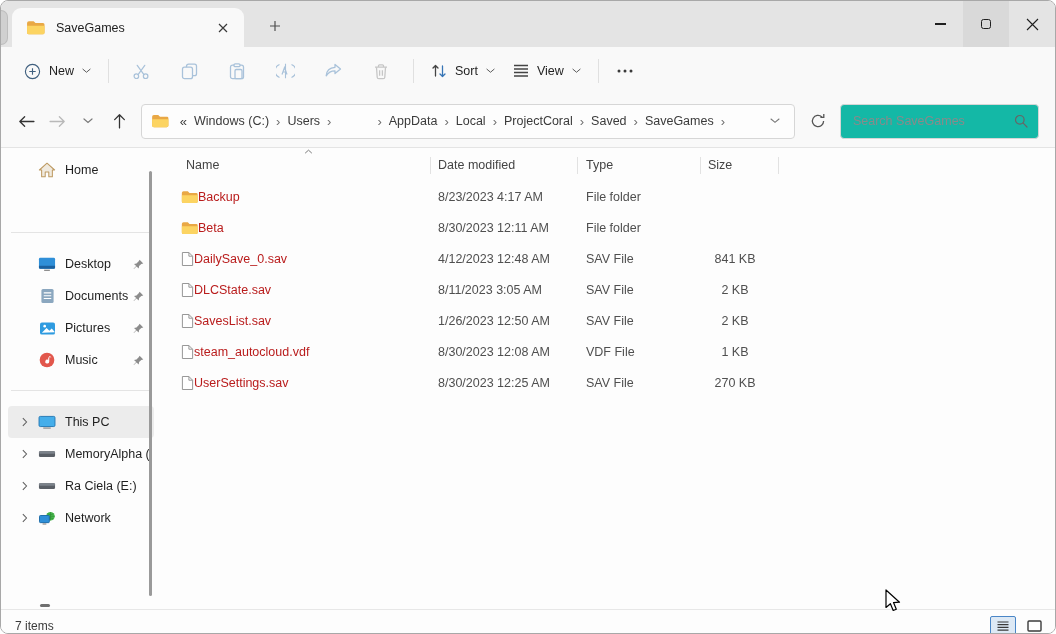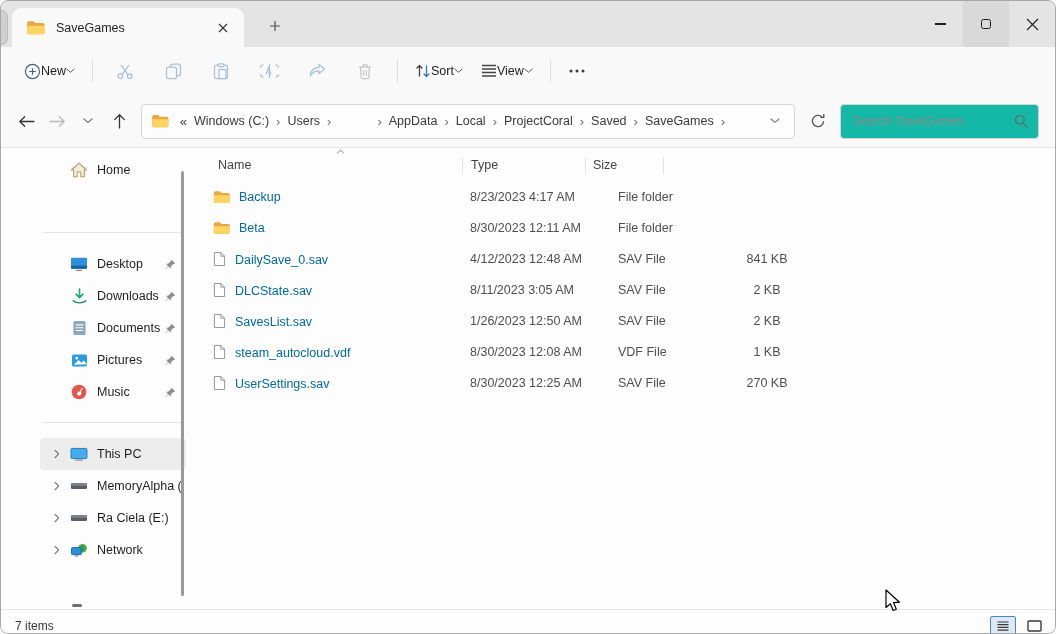--- a/index.html
+++ b/index.html
@@ -21,21 +21,21 @@
   .newtab { position:absolute; left:260px; top:12px; width:28px; height:26px;
     display:flex; align-items:center; justify-content:center; border-radius:4px; }
   .win-controls { position:absolute; right:0; top:0; height:46px; display:flex; }
   .win-btn { width:46px; height:46px; display:flex; align-items:center; justify-content:center; }
   .win-btn.hovered { background:#d9d9d9; }
   .min-glyph { width:11px; height:1.4px; background:#1f1f1f; }
   .max-glyph { width:10px; height:10px; border:1.3px solid #1f1f1f; border-radius:2.5px; }
 
   
   .toolbar { height:48px; background:#f9f9f9; display:flex; align-items:center; padding-left:14px; }
-  .tb-btn { display:flex; align-items:center; gap:0; padding:7px 9px; border-radius:4px; }
+  .tb-btn { display:flex; align-items:center; gap:8px; padding:7px 9px; border-radius:4px; }
   .tb-label { font-size:12.5px; color:#1f1f1f; }
   .tb-icon-btn { width:48px; height:34px; display:flex; align-items:center; justify-content:center; }
   .tb-divider { width:1px; height:24px; background:#e0e0e0; margin:0 8px; }
   .chev { display:inline-flex; }
 
   
   .addressrow { height:53px; background:#f9f9f9; border-bottom:1px solid #e4e4e4;
     display:flex; align-items:center; padding:0 16px 0 10px; }
   .nav-btn { width:31px; height:31px; display:flex; align-items:center; justify-content:center; border-radius:4px; }
   .address-box { width:655px; height:35px; margin-left:6px; background:#fdfdfd;
@@ -47,21 +47,21 @@
   .crumb-empty { width:42px; }
   .addr-chevron { margin-left:auto; padding:0 6px; }
   .refresh-btn { width:30px; height:30px; margin:0 7px 0 8px; display:flex; align-items:center; justify-content:center; }
   .search-box { flex:1; height:35px; background:#14b8a6; border:1px solid #d6d6d6;
     border-radius:4px; display:flex; align-items:center; padding:0 10px 0 12px; }
   .search-box input { border:none; outline:none; background:transparent; flex:1;
     font-size:12.5px; color:#333; font-family:"Liberation Sans", sans-serif; }
   .search-box input::placeholder { color:#8a8a8a; }
 
   
-  .main { position:absolute; top:148px; bottom:24px; left:0; right:0; display:flex;padding-left:32px; }
+  .main { position:absolute; top:148px; bottom:24px; left:0; right:0; display:flex; }
 
   .sidebar { width:160px; position:relative; padding-top:5px; flex:none; }
   .side-item { height:32px; margin:0 7px; padding-left:6px; display:flex; align-items:center;
     border-radius:4px; }
   .side-item.selected { background:#ececec; }
   .expander { width:22px; display:flex; align-items:center; justify-content:center; flex:none; }
   .side-icon { width:22px; display:flex; align-items:center; justify-content:center; flex:none; }
   .side-label { font-size:12.5px; color:#1f1f1f; margin-left:7px; white-space:nowrap;
     overflow:hidden; flex:1; }
   .pin { margin-left:auto; margin-right:10px; display:flex; flex:none; }
@@ -77,21 +77,21 @@
   .hcell { font-size:12.5px; color:#444; position:relative; height:100%; display:flex; align-items:center; }
   .hcell::after { content:''; position:absolute; right:0; top:8px; height:17px; width:1px; background:#e2e2e2; }
   .col-name { width:250px; padding-left:5px; }
   .col-date { width:147px; padding-left:7px; }
   .col-type { width:123px; padding-left:8px; }
   .col-size { width:78px; padding-left:7px; }
   .hcell.col-size { justify-content:flex-start; }
   .sort-caret { position:absolute; left:143px; top:0px; }
   .file-row { height:31px; display:flex; align-items:center; padding-left:20px; border-radius:4px; }
   .fcell { font-size:12.5px; color:#4f4f4f; white-space:nowrap; overflow:hidden; }
-  .fcell.name { color:#0369a1; display:flex; align-items:flex-end; gap:9px; width:250px; }
+  .fcell.name { color:#b91c1c; display:flex; align-items:center; width:250px; }
   .fcell.date { width:147px; padding-left:7px; }
   .fcell.type { width:123px; padding-left:8px; }
   .fcell.size { width:78px; text-align:center; padding-right:10px; }
 
   
   .statusbar { position:absolute; left:0; right:0; bottom:0; height:24px; background:#fdfdfd;
     border-top:1px solid #e7e7e7; display:flex; align-items:center; padding:8px 8px 0 14px; }
   .items-count { font-size:12px; color:#3a3a3a; }
   .view-toggles { margin-left:auto; display:flex; align-items:center; gap:5px; }
   .toggle { width:26px; height:19px; display:flex; align-items:center; justify-content:center;
@@ -321,35 +321,20 @@
         <span class="side-label">Desktop</span>
         <span class="pin">
           <svg width="11" height="11" viewBox="0 0 11 11">
               <path d="M6.6 .7 L10.3 4.4 8.3 4.9 6.1 7.1 5.7 9.6 3.5 7.4 .9 10 .6 9.7 3.2 7.1 1 4.9 3.5 4.5 5.7 2.3z" fill="#8c8c8c"></path>
             </svg>
         </span>
       </div>
       <div class="side-item">
         <span class="expander"></span>
         <span class="side-icon">
-          <svg width="17" height="16" viewBox="0 0 18 17" fill="none">
-            <path d="M9 1.2 v8.6 M5.4 6.6 L9 10.2 12.6 6.6" stroke="#1faa7a" stroke-width="1.8" stroke-linecap="round" stroke-linejoin="round"></path>
-            <path d="M2.3 13.5 c2 1.6 4.1 2.3 6.7 2.3 s4.7-.7 6.7-2.3" stroke="#17865f" stroke-width="1.5" stroke-linecap="round"></path>
-          </svg>
-        </span>
-        <span class="side-label">Downloads</span>
-        <span class="pin">
-          <svg width="11" height="11" viewBox="0 0 11 11">
-              <path d="M6.6 .7 L10.3 4.4 8.3 4.9 6.1 7.1 5.7 9.6 3.5 7.4 .9 10 .6 9.7 3.2 7.1 1 4.9 3.5 4.5 5.7 2.3z" fill="#8c8c8c"></path>
-            </svg>
-        </span>
-      </div>
-      <div class="side-item">
-        <span class="expander"></span>
-        <span class="side-icon">
           <svg width="15" height="16" viewBox="0 0 16 17">
             <rect x="1.5" y="1" width="13" height="15" rx="1.6" fill="#8ba7bf"></rect>
             <path d="M4 5.2 h8 M4 8.2 h8 M4 11.2 h8" stroke="#fff" stroke-width="1.2"></path>
           </svg>
         </span>
         <span class="side-label">Documents</span>
         <span class="pin">
           <svg width="11" height="11" viewBox="0 0 11 11">
               <path d="M6.6 .7 L10.3 4.4 8.3 4.9 6.1 7.1 5.7 9.6 3.5 7.4 .9 10 .6 9.7 3.2 7.1 1 4.9 3.5 4.5 5.7 2.3z" fill="#8c8c8c"></path>
             </svg>
@@ -455,20 +440,21 @@
     </div>
 
     <div class="content">
       <div class="header-row">
         <span class="sort-caret">
           <svg width="9" height="5" viewBox="0 0 10 6">
               <path d="M1 5 L5 1.4 L9 5" fill="none" stroke="#6f6f6f" stroke-width="1.1"></path>
             </svg>
         </span>
         <div class="hcell col-name">Name</div>
+        <div class="hcell col-date">Date modified</div>
         <div class="hcell col-type">Type</div>
         <div class="hcell col-size">Size</div>
       </div>
 
       <div class="file-row">
         <div class="fcell name">
             <svg width="17" height="14" viewBox="0 0 20 16">
               <path fill="#e9a845" d="M1 3.2a2 2 0 0 1 2-2h5l2 2h8a1.6 1.6 0 0 1 1.6 1.6v8.4a2 2 0 0 1-2 2h-14.6a2 2 0 0 1-2-2z"></path>
               <path fill="#fcd462" d="M1 6h18.6v7.2a2 2 0 0 1-2 2H3a2 2 0 0 1-2-2z"></path>
             </svg>

